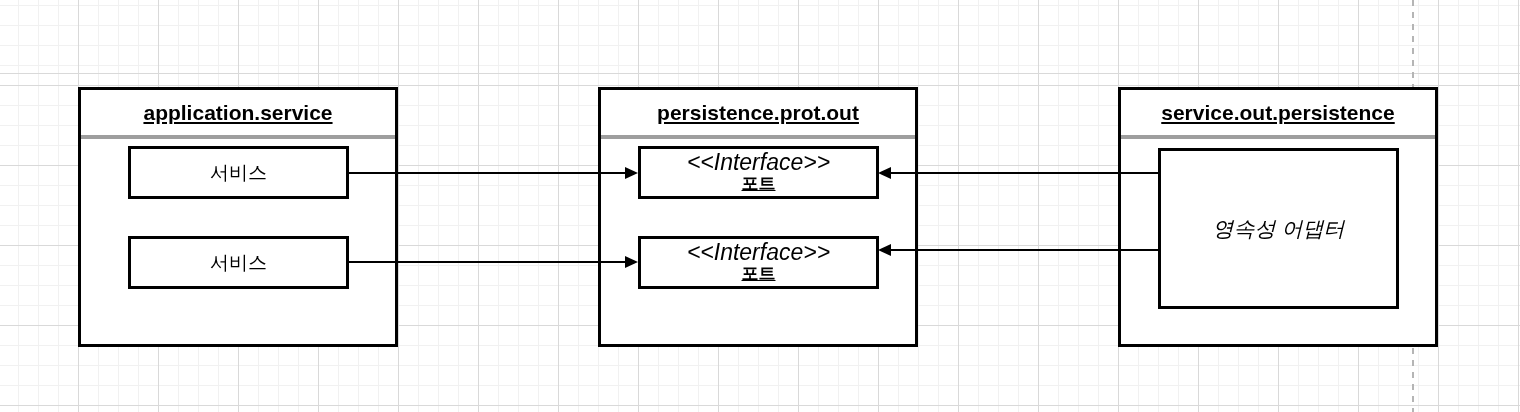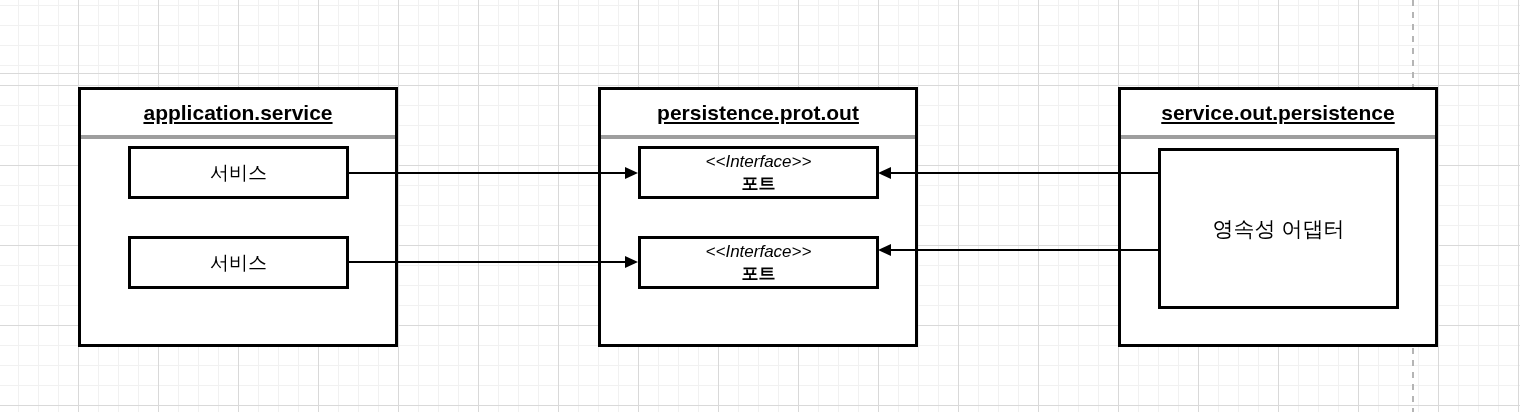--- a/index.html
+++ b/index.html
@@ -60,23 +60,23 @@
     border: 3px solid #000000;
     display: flex;
     flex-direction: column;
     align-items: center;
     justify-content: center;
     z-index: 3;
     color: #000000;
     text-align: center;
   }
   .node .plain-label   { font-size: 19px; }
-  .node .stereotype    { font-size: 17px; font-style: italic; line-height: 22px; }
-  .node .port-label    { font-size: 17px; font-weight: bold; line-height: 22px; text-align: right; }
-  .node .adapter-label { font-size: 21px; }
+  .node .stereotype    { font-size: 23px; font-style: italic; line-height: 22px; }
+  .node .port-label    { font-size: 17px; font-weight: bold; text-decoration: underline; line-height: 22px; text-align: right; }
+  .node .adapter-label { font-size: 21px; font-style: italic; }
   .edge {
     position: absolute;
     height: 12px;
     z-index: 4;
   }
   .edge-line {
     position: absolute;
     top: 5px;
     height: 2px;
     background: #000000;

